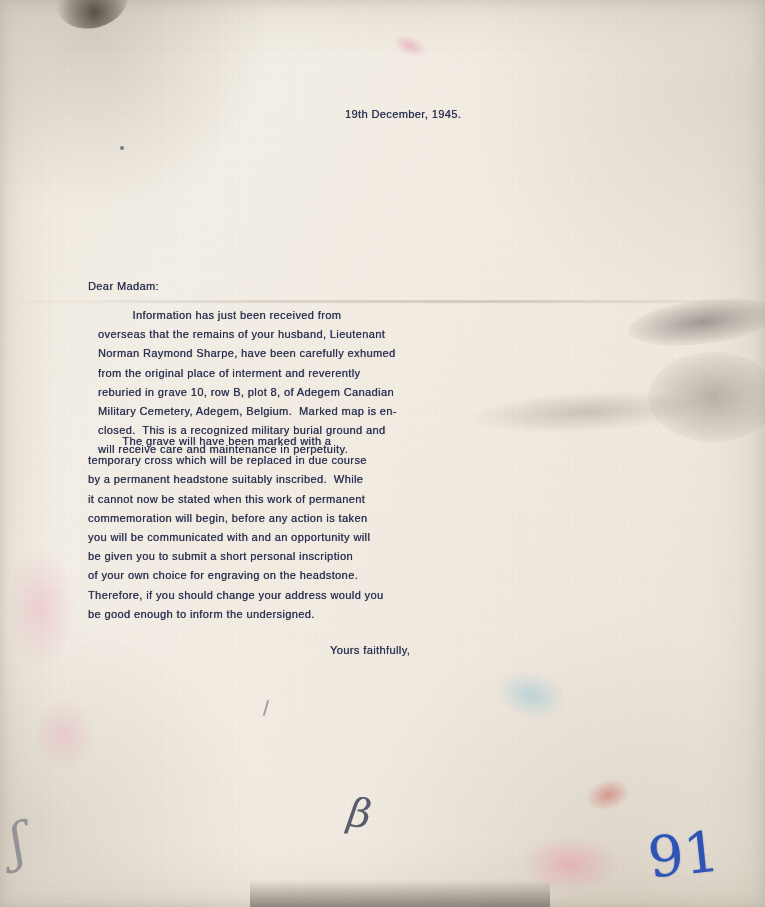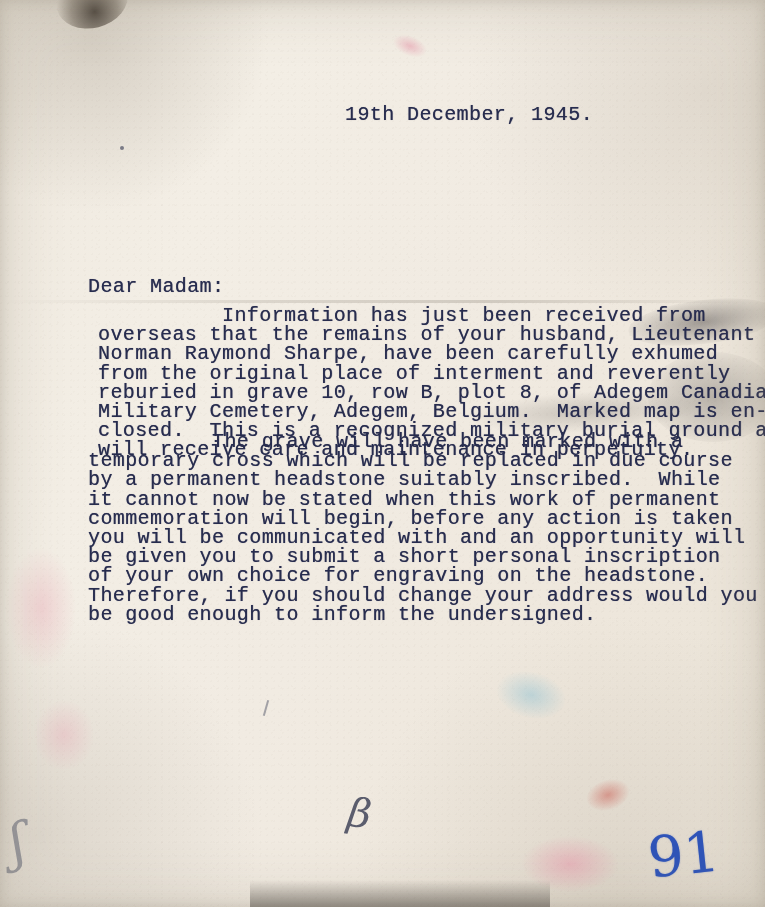--- a/index.html
+++ b/index.html
@@ -100,22 +100,22 @@
   .stain-fold-line {
     left: 0; top: 300px; width: 765px; height: 3px;
     border-radius: 0;
     background: linear-gradient(90deg, rgba(150,142,130,0) 0%, rgba(150,142,130,0.25) 35%, rgba(150,142,130,0.35) 65%, rgba(150,142,130,0) 100%);
   }
 
   
   .typed {
     position: absolute;
     white-space: pre;
-    font-family: Liberation Mono, monospace;
-    font-size: 20px;
+    font-family: Liberation Sans, sans-serif;
+    font-size: 11px;
     line-height: 19.2px;
     letter-spacing: 0.4px;
     color: #272c4e;
     text-shadow: 0 0 0.7px rgba(40,45,80,0.55), 0.4px 0.3px 0.6px rgba(60,64,95,0.30);
   }
 
   #date-line      { left: 345px; top: 105px; }
   #address-block  { left: 88px;  top: 205px; }
   #salutation     { left: 88px;  top: 277px; text-align: center; }
   #para-1         { left: 98px;  top: 306px; }
@@ -205,20 +205,21 @@
 temporary cross which will be replaced in due course
 by a permanent headstone suitably inscribed.  While
 it cannot now be stated when this work of permanent
 commemoration will begin, before any action is taken
 you will be communicated with and an opportunity will
 be given you to submit a short personal inscription
 of your own choice for engraving on the headstone.
 Therefore, if you should change your address would you
 be good enough to inform the undersigned.</div>
 
+  <div class="typed" id="closing">Yours faithfully,</div>
 
 
   <div class="pen" id="pen-number">91</div>
 
   <div class="pen" id="pen-flourish">β</div>
 
   <div class="pen" id="pen-corner-mark">ʃ</div>
 
   <div class="pen" id="pen-dot-left"></div>
   <div class="pen" id="pen-tick-mid"></div>

